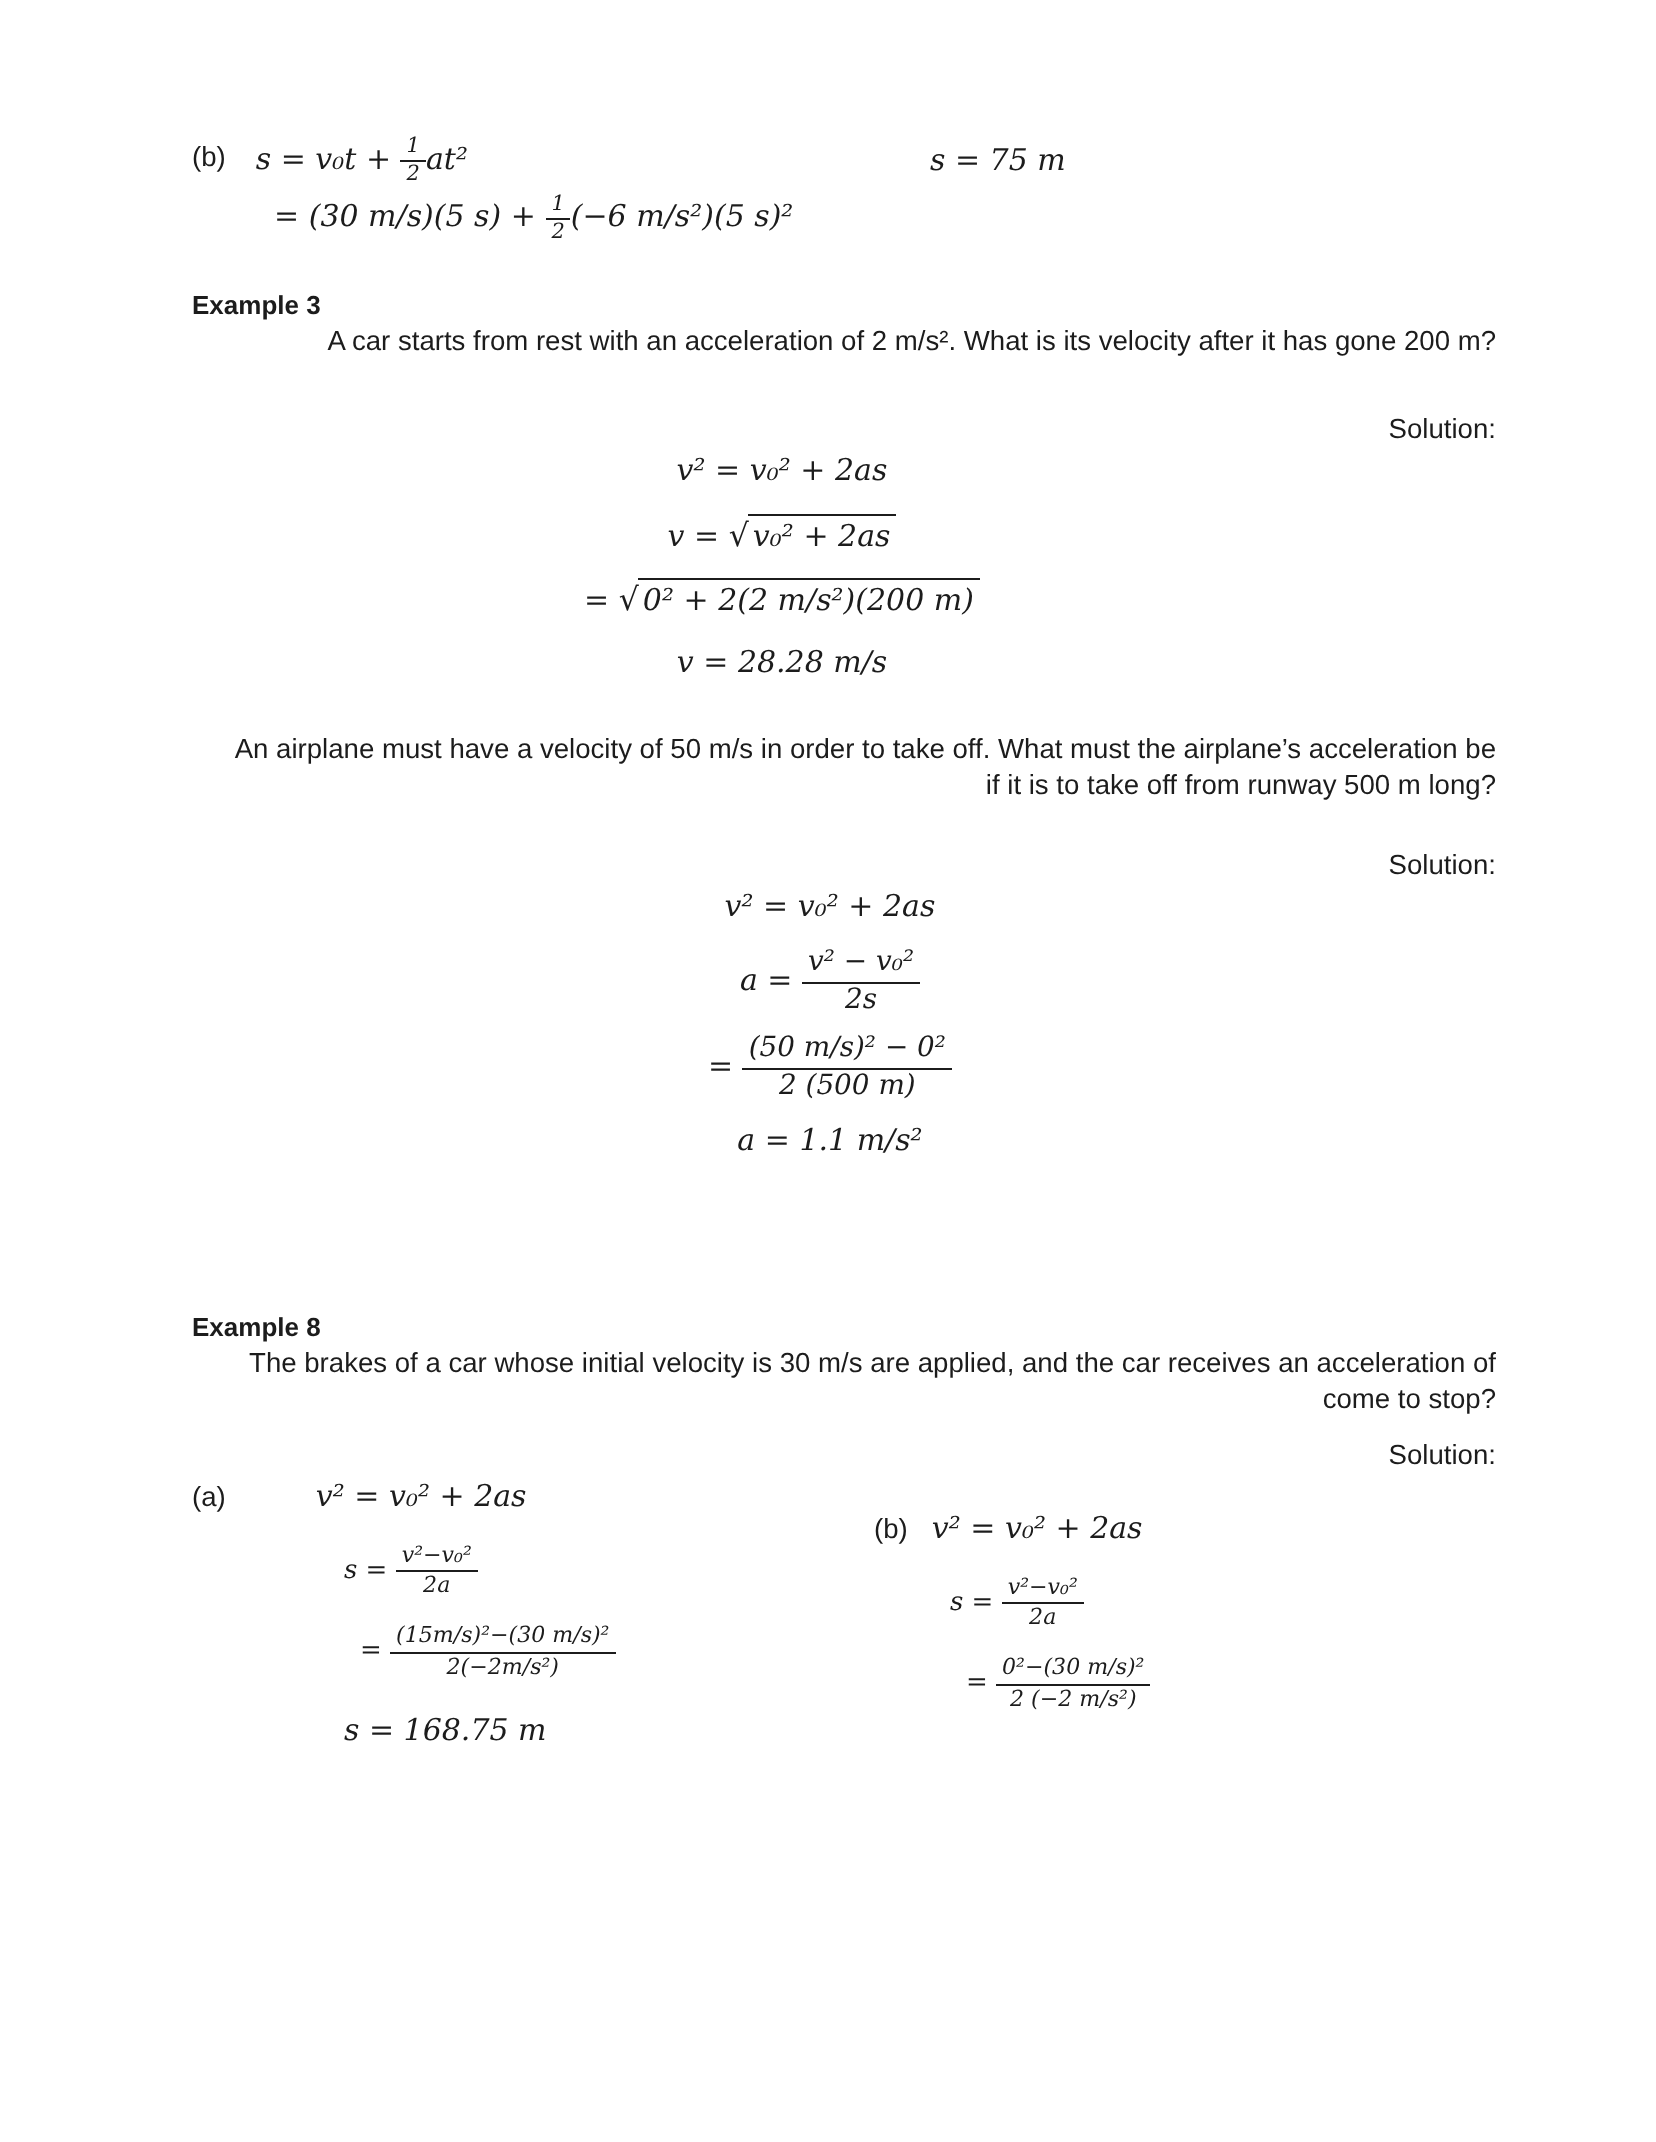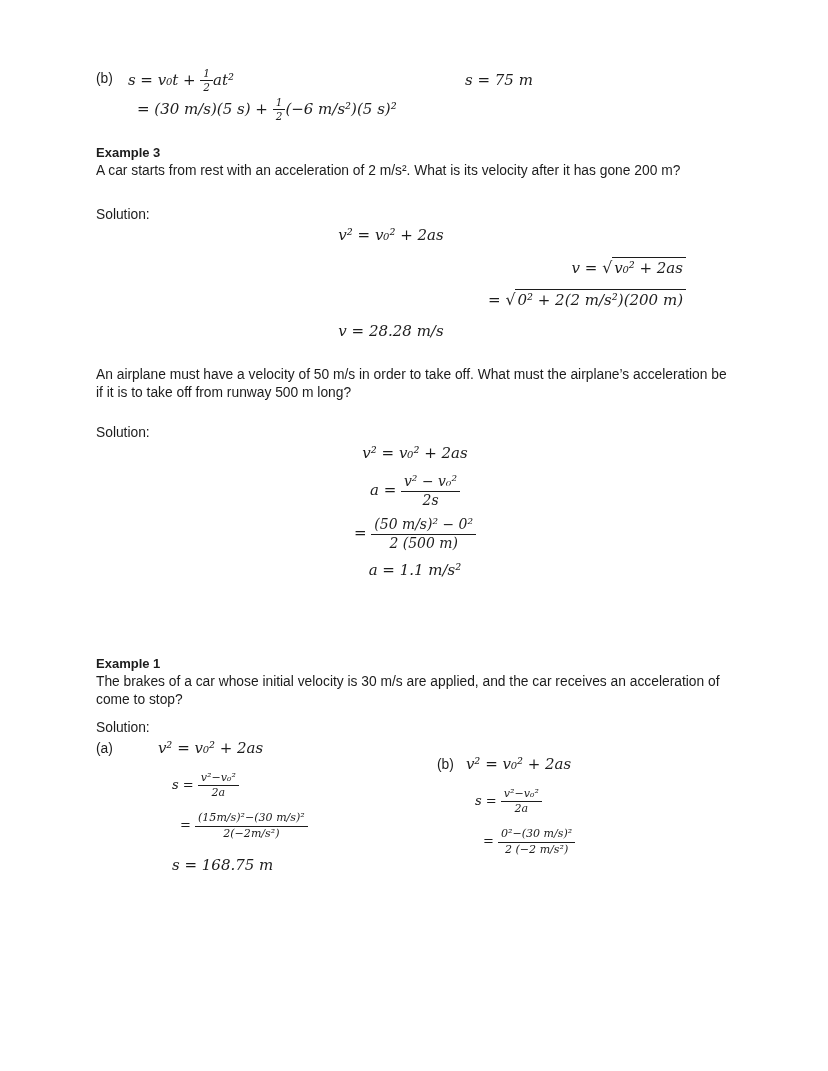--- a/index.html
+++ b/index.html
@@ -7,21 +7,21 @@
   body {
     width: 828px; height: 1071px;
     position: relative;
     overflow: hidden;
     font-family: "Liberation Sans", sans-serif;
     color: #1c1c1c;
   }
   .page { position: absolute; inset: 0; padding: 68px 80px 0 96px; }
 
   
-  .body-text { font-size: 13.8px; line-height: 18px; white-space: nowrap; }
+  .body-text { font-size: 13.8px; line-height: 18px; white-space: nowrap; text-align: right; }
   .heading { font-size: 13px; font-weight: bold; line-height: 18px; }
   .plain-label { font-size: 13.8px; }
 
   
   .math {
     font-family: "DejaVu Serif", "Liberation Serif", serif;
     font-style: italic;
     font-size: 15px;
     white-space: nowrap;
   }
@@ -52,21 +52,21 @@
   .section-e5 { margin-top: 76px; }
   .solution { margin-top: 26px; }
   .section-e4 .solution { margin-top: 22px; }
   .section-e5 .solution { margin-top: 10px; }
 
   
   .eq-stack { margin-top: 2px; text-align: center; }
   .eq-stack .eq-line { display: block; }
   .stack-e3 { margin-right: 62px; }
   .stack-e3 .eq-line { margin-bottom: 14px; }
-  .stack-e3 .eq-line.tall { margin-bottom: 13px; text-align: right; }
+  .stack-e3 .eq-line.tall { margin-bottom: 13px; }
   .stack-e3 .eq-line.last { margin-top: 6px; margin-bottom: 0; }
   .stack-e4 { margin-right: 14px; }
   .stack-e4 .eq-line { margin-bottom: 12px; }
   .stack-e4 .eq-line.fracline { margin-bottom: 9px; }
   .stack-e4 .eq-line.last { margin-top: 7px; margin-bottom: 0; }
 
   
   .cols { display: flex; margin-top: 2px; }
   .col-a { width: 341px; flex: 0 0 341px; }
   .col-b { margin-top: 16px; }
@@ -126,21 +126,21 @@
           </span></span>
       <span class="math eq-line fracline"><span>= </span><span class="frac">
             <span class="num">(50 m/s)² − 0²</span>
             <span class="den">2 (500 m)</span>
           </span></span>
       <span class="math eq-line last">a = 1.1 m/s²</span>
     </div>
   </section>
 
   <section class="section-e5">
-    <div class="heading">Example 1</div>
+    <div class="heading">Example 8</div>
     <div class="body-text">The brakes of a car whose initial velocity is 30 m/s are applied, and the car receives an acceleration of</div>
     <div class="body-text">come to stop?</div>
     <div class="body-text solution">Solution:</div>
 
     <div class="cols">
 
       <div class="col-a">
         <div class="part-row">
           <span class="plain-label">(a)</span>
           <span class="math">v² = v₀² + 2as</span>

